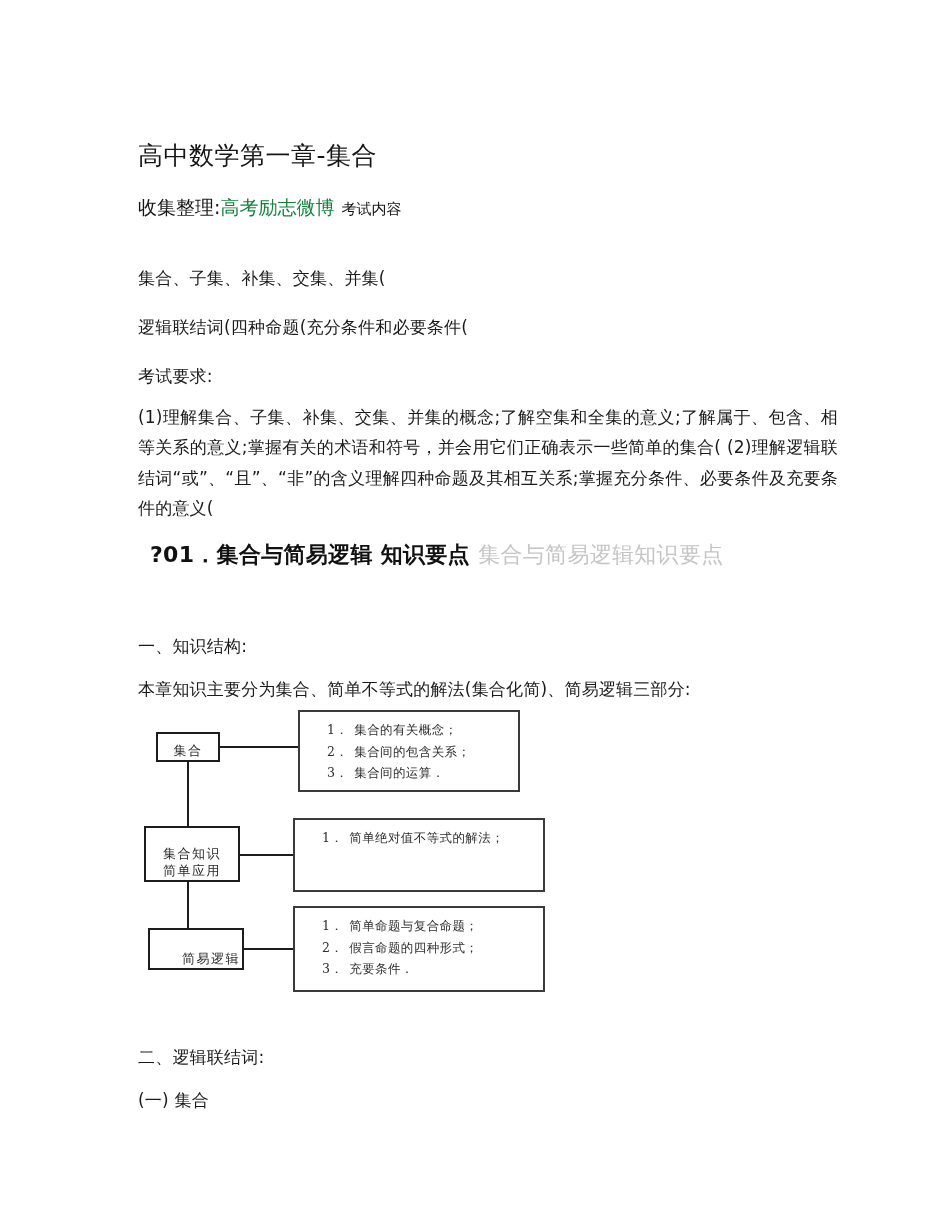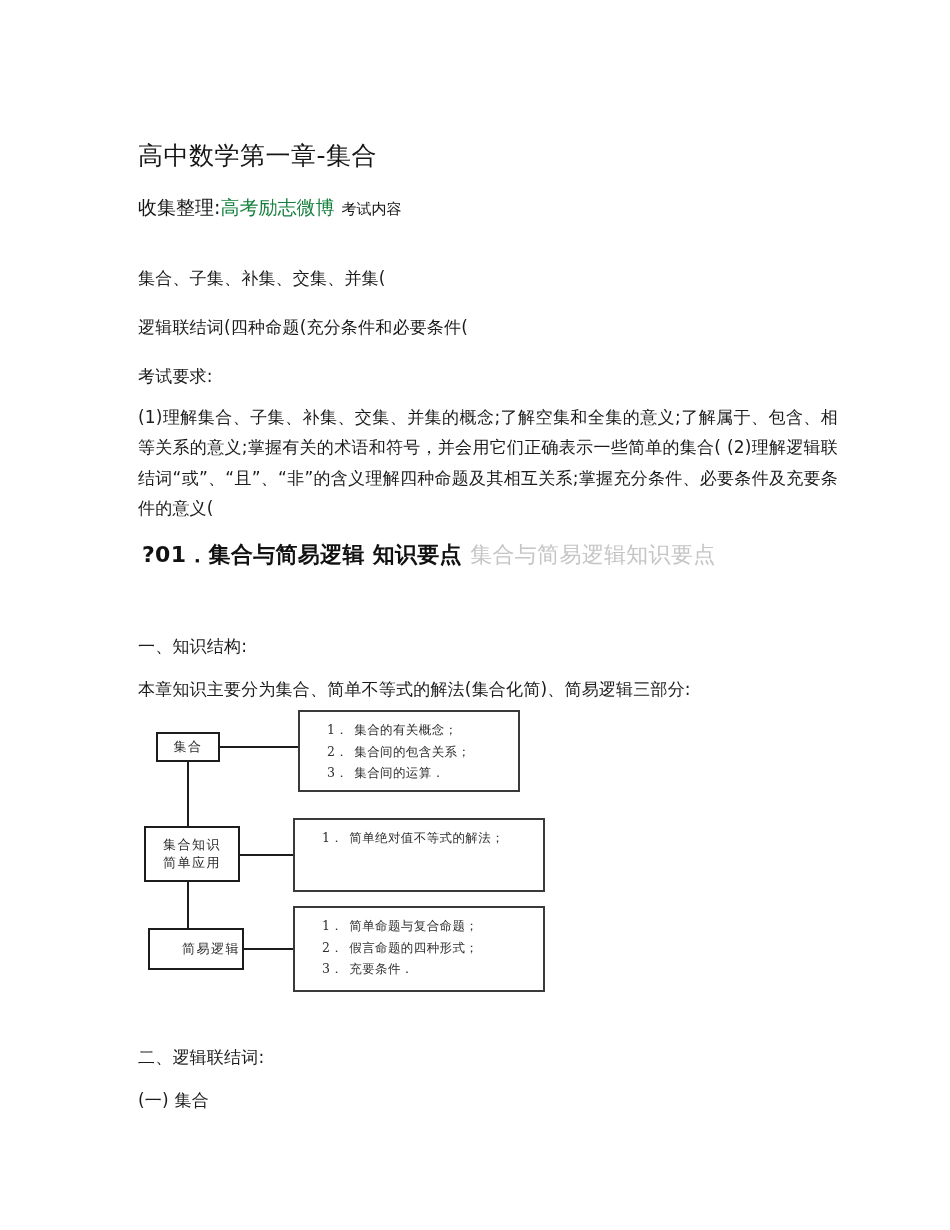--- a/index.html
+++ b/index.html
@@ -78,21 +78,21 @@
   .p-req-body {
     top: 385px;
     width: 700px;
     line-height: 1.78;
     text-align: justify;
   }
 
   
   .section-heading {
     position: absolute;
-    left: 4px;
+    left: 12px;
     top: 516px;
     width: 700px;
     line-height: 1.5;
   }
   .section-heading .strong {
     font-size: 22px;
     font-weight: 700;
     color: #111111;
     letter-spacing: 0.3px;
   }
@@ -120,21 +120,21 @@
   .diagram .node {
     position: absolute;
     box-sizing: border-box;
     border: 2px solid #1c1c1c;
     background: #ffffff;
     font-family: "DejaVu Serif", "Liberation Serif", serif;
     color: #2b2b2b;
     display: flex;
     flex-direction: column;
     align-items: center;
-    justify-content: center;
+    justify-content: flex-end;
     text-align: center;
     font-size: 13px;
     line-height: 1.35;
     letter-spacing: 1.5px;
     filter: blur(0.22px);
   }
   .diagram .detail {
     position: absolute;
     box-sizing: border-box;
     border: 2px solid #3a3a3a;

